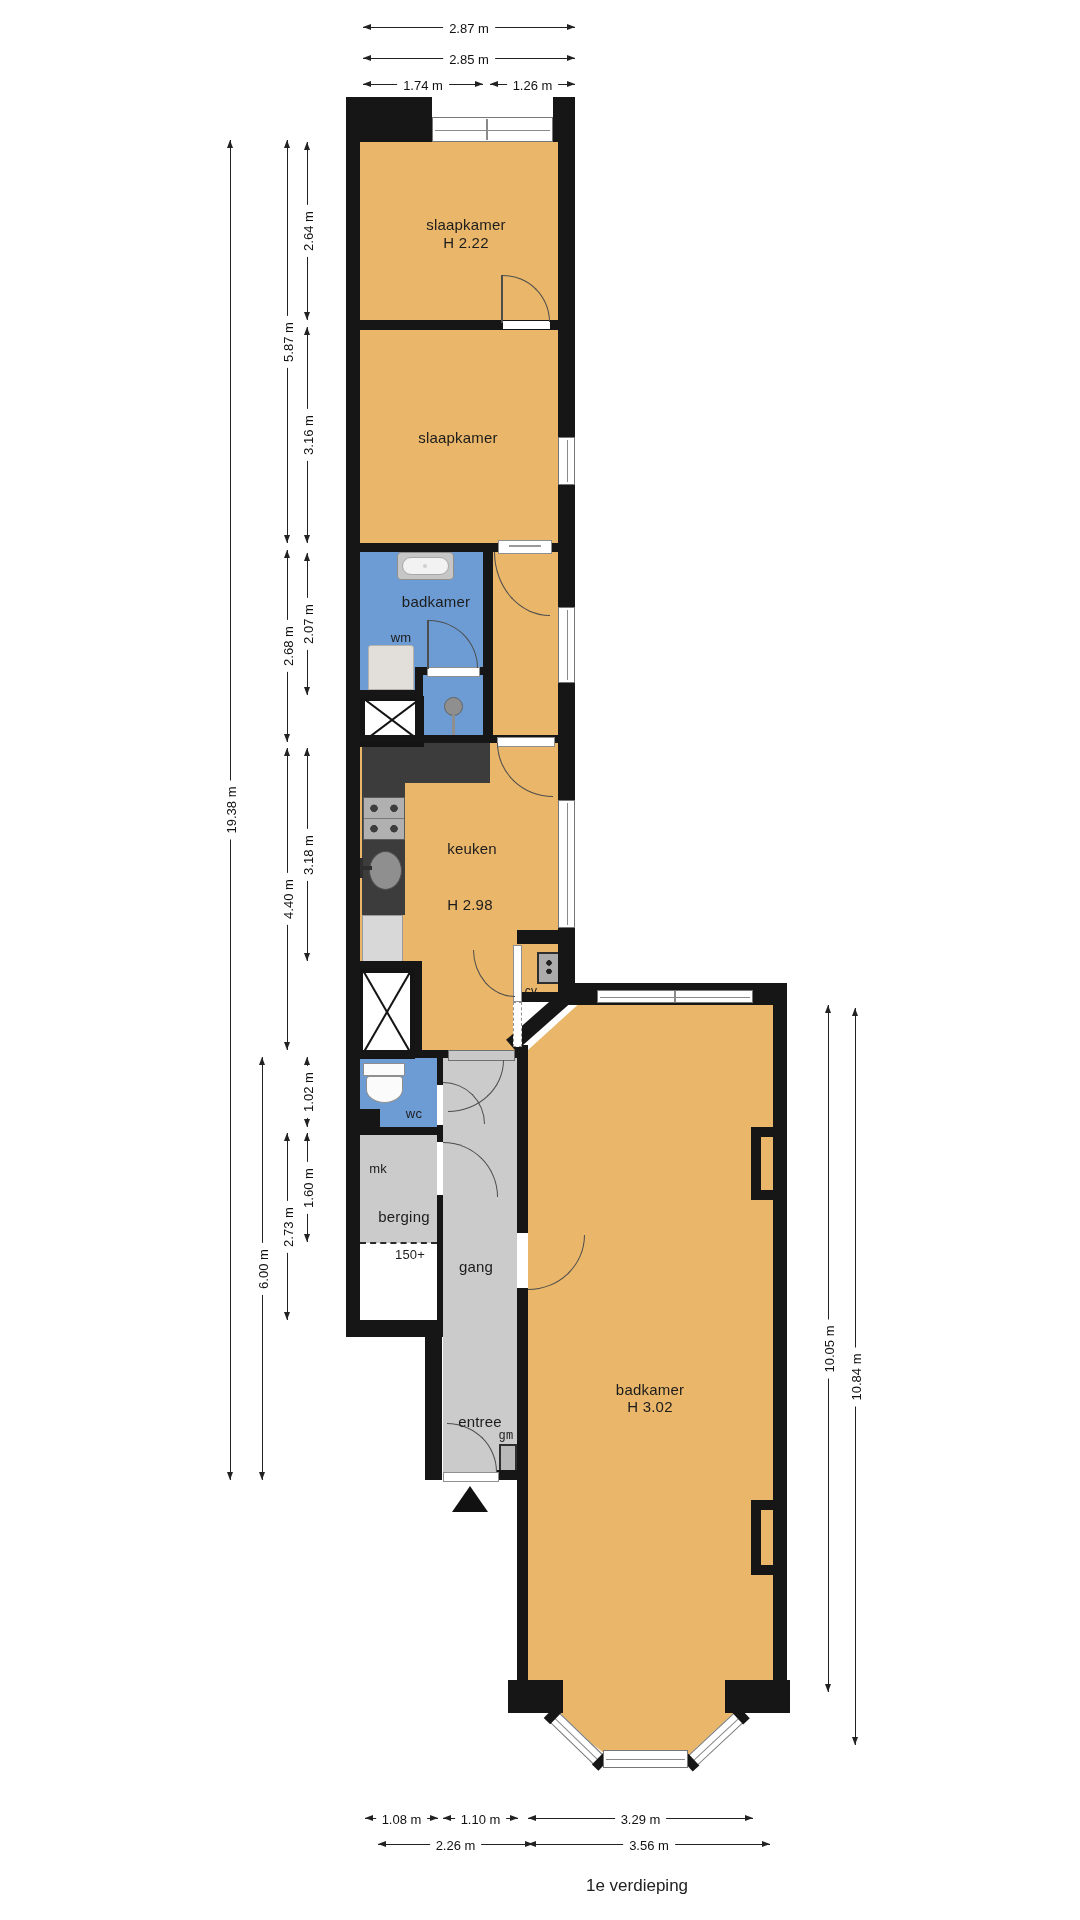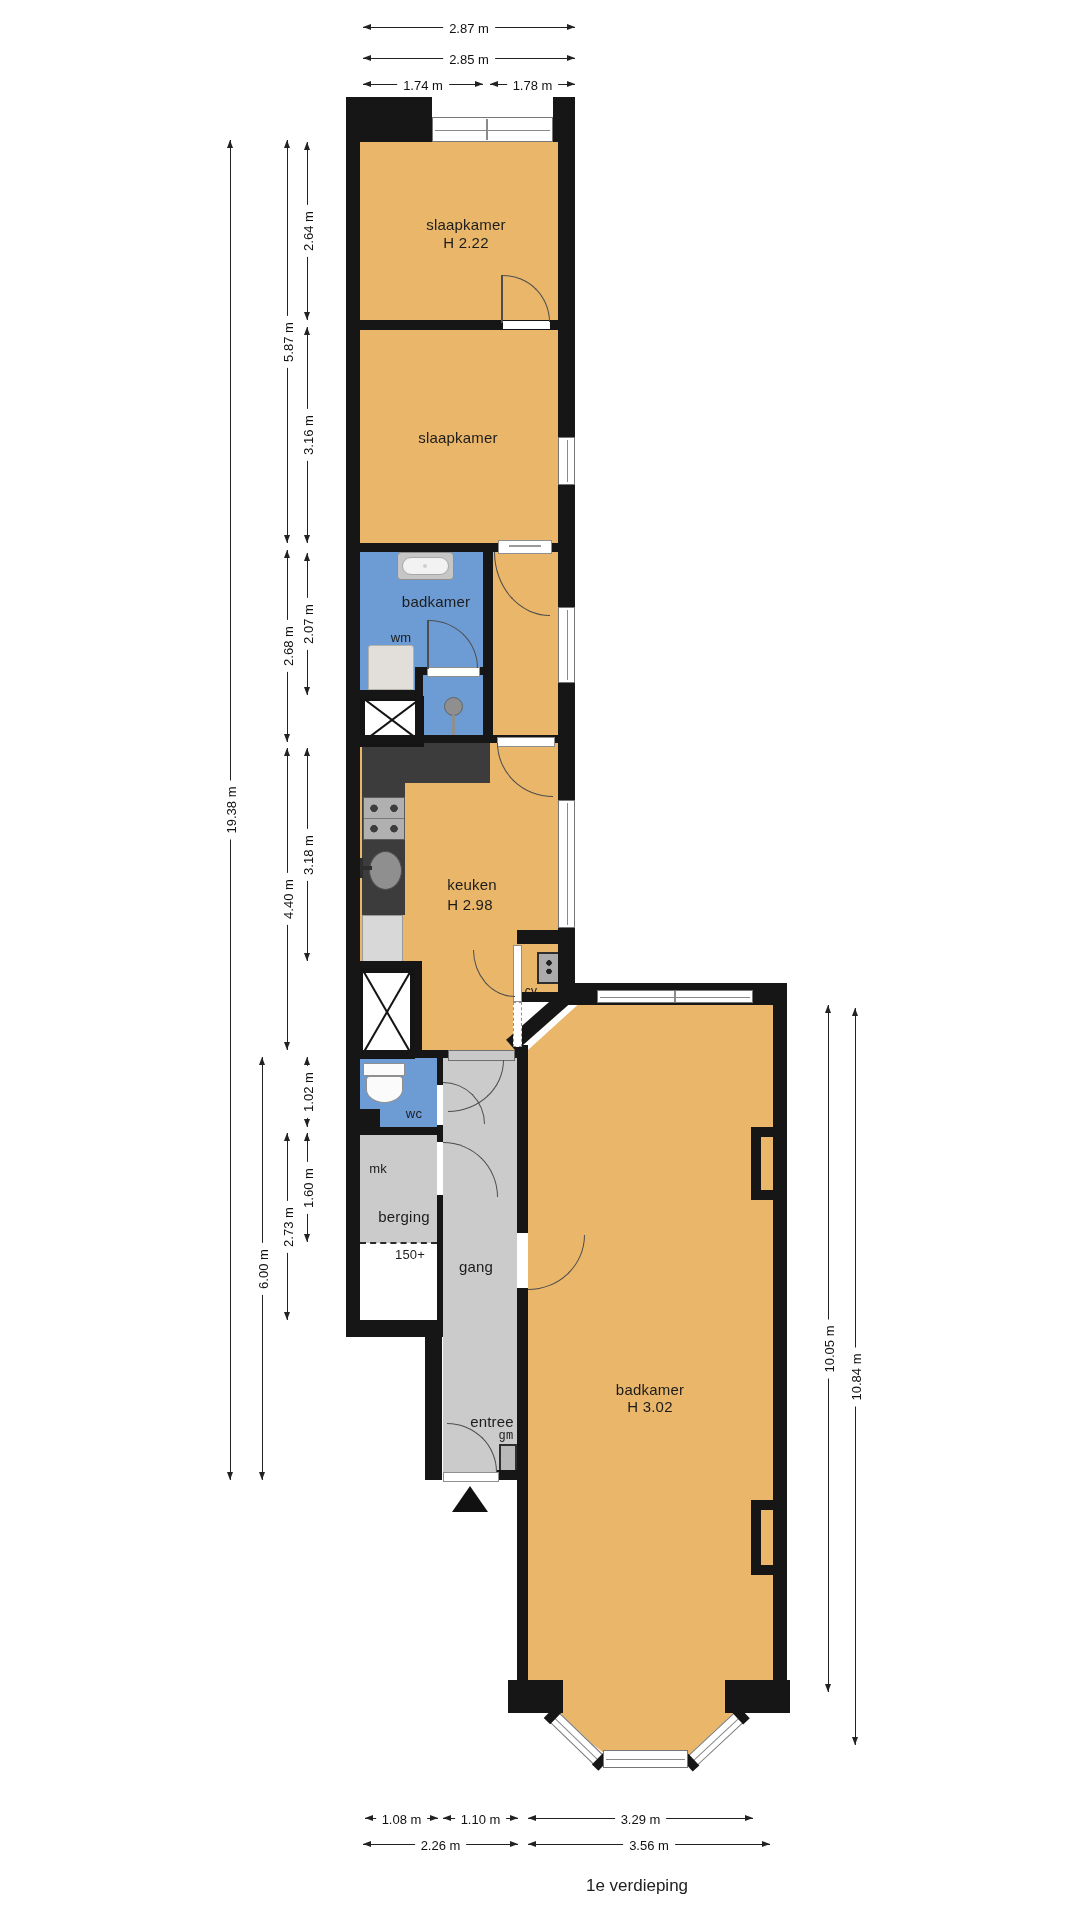--- a/index.html
+++ b/index.html
@@ -199,29 +199,29 @@
   <div class="dash" style="left:360px;top:1242px;width:77px;"></div>
 
   <div style="position:absolute;left:452px;top:1486px;width:0;height:0;
               border-left:18px solid transparent;border-right:18px solid transparent;border-bottom:26px solid #111;"></div>
 
   <div class="lbl" style="left:466px;top:224px;">slaapkamer</div>
   <div class="lbl" style="left:466px;top:242px;">H 2.22</div>
   <div class="lbl" style="left:458px;top:437px;">slaapkamer</div>
   <div class="lbl" style="left:436px;top:601px;">badkamer</div>
   <div class="lbl lbl-sm" style="left:401px;top:637px;">wm</div>
-  <div class="lbl" style="left:472px;top:884px;">keuken</div>
+  <div class="lbl" style="left:472px;top:848px;">keuken</div>
   <div class="lbl" style="left:470px;top:904px;">H 2.98</div>
   <div class="lbl lbl-xs" style="left:531px;top:991px;">cv</div>
   <div class="lbl lbl-sm" style="left:414px;top:1113px;">wc</div>
   <div class="lbl lbl-sm" style="left:378px;top:1160px;margin-top:8px;">mk</div>
   <div class="lbl" style="left:404px;top:1216px;">berging</div>
   <div class="lbl lbl-sm" style="left:410px;top:1254px;">150+</div>
   <div class="lbl" style="left:476px;top:1266px;">gang</div>
-  <div class="lbl" style="left:480px;top:1421px;margin-left:12px;">entree</div>
+  <div class="lbl" style="left:480px;top:1421px;">entree</div>
   <div class="lbl lbl-xs" style="left:506px;top:1436px;font-family:Liberation Mono, monospace;">gm</div>
   <div class="lbl" style="left:650px;top:1389px;">badkamer</div>
   <div class="lbl" style="left:650px;top:1406px;">H 3.02</div>
 
   <div class="dim dim-h" style="left:363px;top:22px;width:212px;height:11px;">
     <span class="dline-h"></span>
       <span class="ah ah-l"></span>
       <span class="ah ah-r"></span>
     <span class="dlabel">2.87 m</span>
   </div>
@@ -234,42 +234,42 @@
   <div class="dim dim-h" style="left:363px;top:79px;width:120px;height:11px;">
     <span class="dline-h"></span>
       <span class="ah ah-l"></span>
       <span class="ah ah-r"></span>
     <span class="dlabel">1.74 m</span>
   </div>
   <div class="dim dim-h" style="left:490px;top:79px;width:85px;height:11px;">
     <span class="dline-h"></span>
       <span class="ah ah-l"></span>
       <span class="ah ah-r"></span>
-    <span class="dlabel">1.78 m</span>
+    <span class="dlabel">1.26 m</span>
   </div>
 
   <div class="dim dim-h" style="left:365px;top:1813px;width:73px;height:11px;">
     <span class="dline-h"></span>
       <span class="ah ah-l"></span>
       <span class="ah ah-r"></span>
     <span class="dlabel">1.08 m</span>
   </div>
   <div class="dim dim-h" style="left:443px;top:1813px;width:75px;height:11px;">
     <span class="dline-h"></span>
       <span class="ah ah-l"></span>
       <span class="ah ah-r"></span>
     <span class="dlabel">1.10 m</span>
   </div>
   <div class="dim dim-h" style="left:528px;top:1813px;width:225px;height:11px;">
     <span class="dline-h"></span>
       <span class="ah ah-l"></span>
       <span class="ah ah-r"></span>
     <span class="dlabel">3.29 m</span>
   </div>
-  <div class="dim dim-h" style="left:363px;top:1839px;width:155px;height:11px;">
+  <div class="dim dim-h" style="left:378px;top:1839px;width:155px;height:11px;">
     <span class="dline-h"></span>
       <span class="ah ah-l"></span>
       <span class="ah ah-r"></span>
     <span class="dlabel">2.26 m</span>
   </div>
   <div class="dim dim-h" style="left:528px;top:1839px;width:242px;height:11px;">
     <span class="dline-h"></span>
       <span class="ah ah-l"></span>
       <span class="ah ah-r"></span>
     <span class="dlabel">3.56 m</span>

